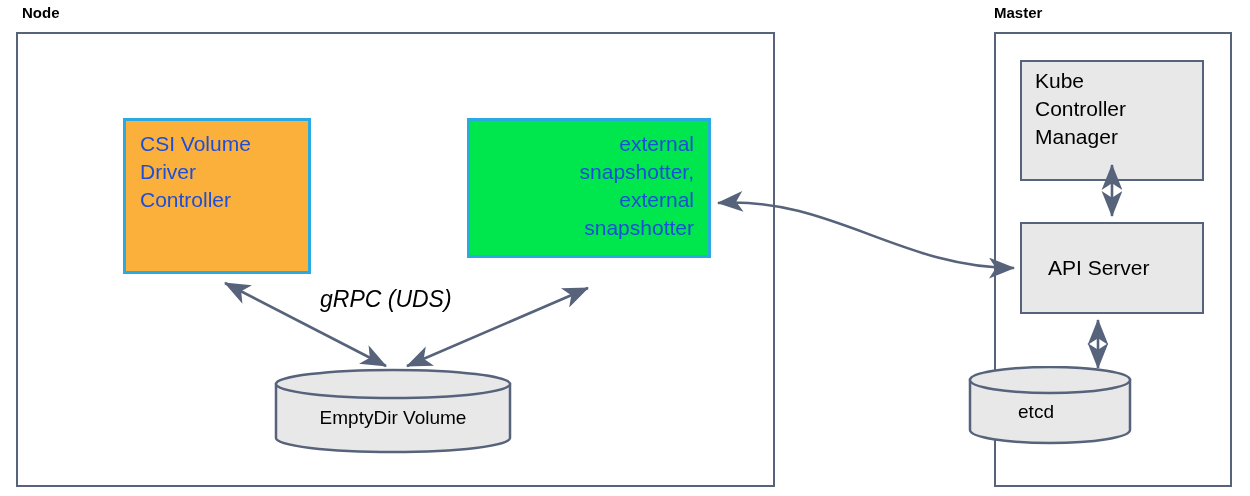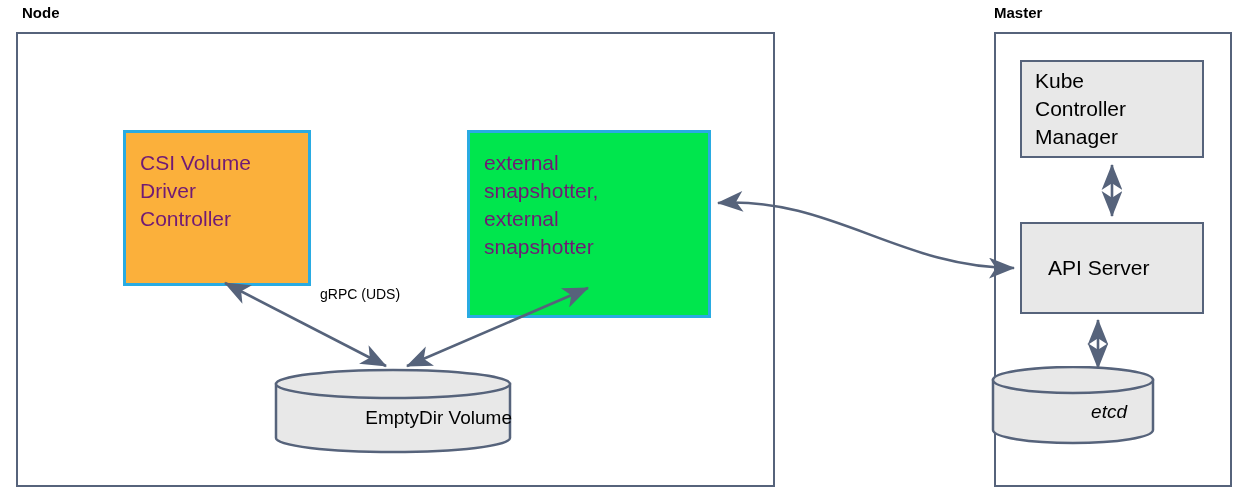--- a/index.html
+++ b/index.html
@@ -49,90 +49,91 @@
     font-size: 23px;
     color: #000000;
     white-space: nowrap;
   }
 
   
   .comp-box {
     position: absolute;
     box-sizing: border-box;
     border: 3px solid #29abe2;
-    padding: 16px 14px 0 14px;
+    padding: 9px 14px 0 14px;
     font-size: 21px;
     line-height: 1.33;
-    color: #701a75;
-    margin-top: 12px;
+    color: #1d4ed8;
   }
   #csi-box {
     left: 123px; top: 118px; width: 188px; height: 156px;
     background: #fbb03b;
   }
   #snapshotter-box {
-    left: 467px; top: 118px; width: 244px; height: 188px;
+    left: 467px; top: 118px; width: 244px; height: 140px;
     background: #00e64d;
+    text-align: right;
   }
   .comp-line { display: block; }
 
   
   .gray-box {
     position: absolute;
     box-sizing: border-box;
     background: #e8e8e8;
     border: 2px solid #56637b;
     font-size: 21px;
     line-height: 1.33;
     color: #000000;
   }
   #kcm-box {
-    left: 1020px; top: 60px; width: 184px; height: 98px;
+    left: 1020px; top: 60px; width: 184px; height: 121px;
     padding: 5px 0 0 13px;
   }
   #api-server-box {
     left: 1020px; top: 222px; width: 184px; height: 92px;
     display: flex; align-items: center; padding-left: 26px;
   }
 
   
   .cylinder {
     position: absolute;
   }
   .cylinder svg { display: block; }
   .cyl-label {
     position: absolute;
     left: 0; right: 0;
-    text-align: right;
+    text-align: center;
     font-size: 19px;
     color: #000000;
     white-space: nowrap;
   }
   #emptydir-cyl { left: 274px; top: 368px; width: 238px; height: 86px; }
   #emptydir-cyl .cyl-label { top: 39px; }
-  #etcd-cyl { left: 991px; top: 366px; width: 136px; height: 80px; font-style: italic; }
+  #etcd-cyl { left: 968px; top: 366px; width: 136px; height: 80px; }
   #etcd-cyl .cyl-label { top: 35px; }
 
   
   #connectors {
     position: absolute;
     left: 0; top: 0;
     width: 1250px;
     height: 496px;
     pointer-events: none;
   }
 
   
   #grpc-label {
     position: absolute;
     left: 320px;
     top: 286px;
-    font-size: 14px;
-    color: #000000;
-    white-space: nowrap;
+    font-size: 23px;
+    color: #000000;
+    white-space: nowrap;
+    font-style: italic;
   }
 </style>
 </head>
 <body>
 
 <div id="canvas">
 
   <div class="group-label" id="label-node">Node</div>
   <div class="group-label" id="label-master">Master</div>
 

